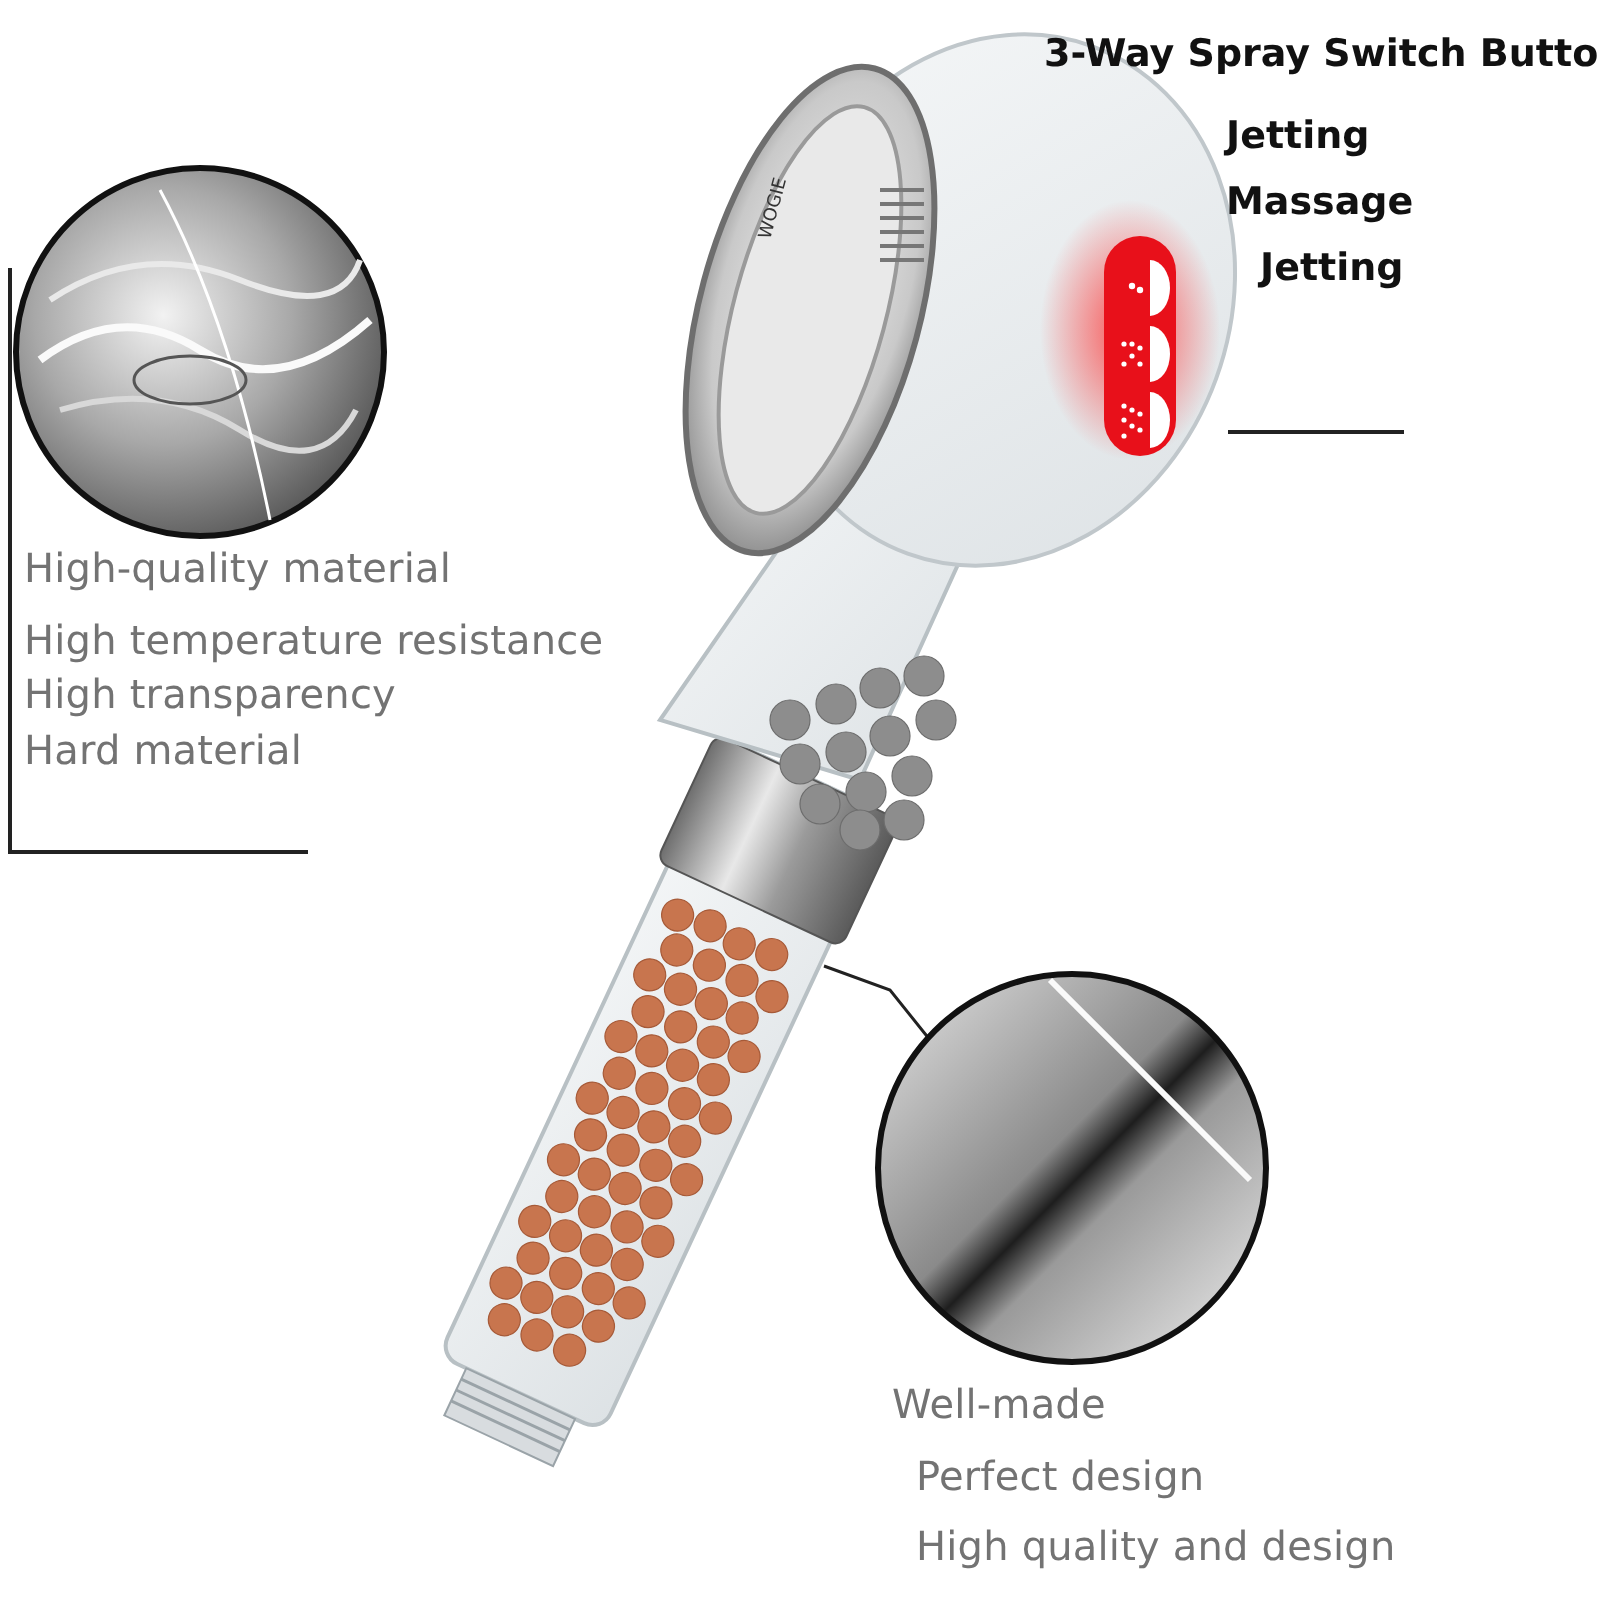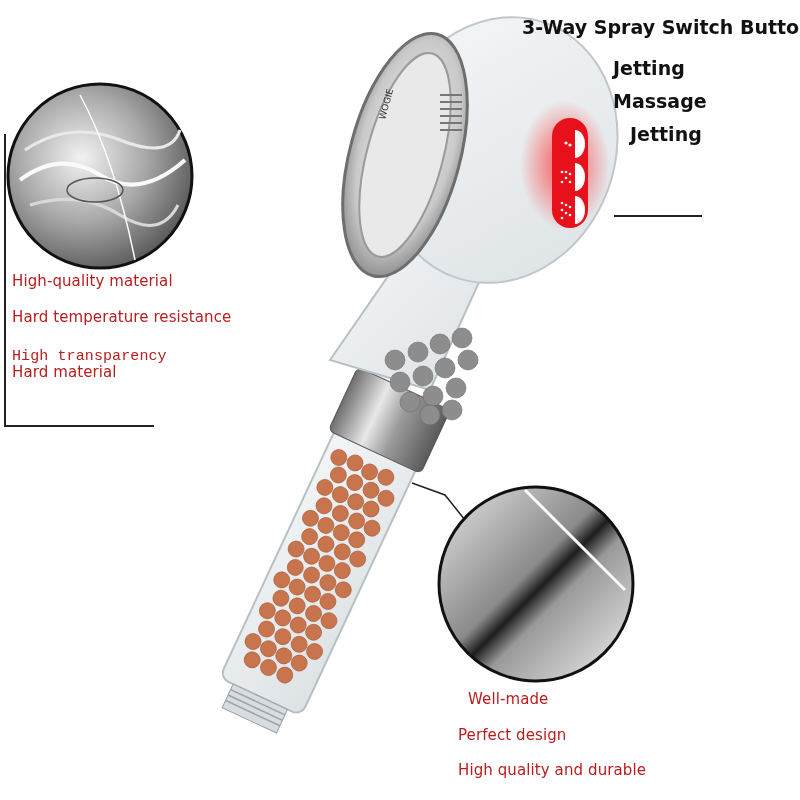--- a/index.html
+++ b/index.html
@@ -1,19 +1,19 @@
 <!DOCTYPE html>
 <html><head>
 <meta charset="utf-8">
 <style>
   html, body { margin: 0; padding: 0; background: #ffffff; }
   body { width: 800px; height: 800px; position: relative; overflow: hidden;
          font-family: "DejaVu Sans", "Liberation Sans", sans-serif; color: #111; }
   .abs { position: absolute; }
-  .label { font-size: 15px; letter-spacing: 0.1px; white-space: nowrap; color: #b91c1c; }
+  .label { font-size: 20px; letter-spacing: 0.1px; white-space: nowrap; color: #737373; }
   .bold { font-weight: bold; font-size: 19px; white-space: nowrap; color: #111; }
   .line-v { position: absolute; background: #222; }
   .line-h { position: absolute; background: #222; }
   svg { position: absolute; left: 0; top: 0; }
 </style>
 </head>
 <body>
 
 <svg width="800" height="800" viewBox="0 0 800 800">
   <defs>
@@ -194,19 +194,19 @@
 
 <div class="abs bold" style="left:522px; top:16px;">3-Way Spray Switch Button</div>
 <div class="abs bold" style="left:613px; top:57px;">Jetting</div>
 <div class="abs bold" style="left:613px; top:90px;text-align:right;">Massage</div>
 <div class="abs bold" style="left:630px; top:123px;">Jetting</div>
 <div class="line-h" style="left:614px; top:215px; width:88px; height:2px;"></div>
 
 <div class="line-v" style="left:4px; top:134px; width:2px; height:292px;"></div>
 <div class="line-h" style="left:4px; top:425px; width:150px; height:2px;"></div>
 <div class="abs label" style="left:12px; top:272px;">High-quality material</div>
-<div class="abs label" style="left:12px; top:308px;">Hard temperature resistance</div>
-<div class="abs label" style="left:12px; top:348px;font-family:Liberation Mono, monospace;">High transparency</div>
+<div class="abs label" style="left:12px; top:308px;">High temperature resistance</div>
+<div class="abs label" style="left:12px; top:335px;">High transparency</div>
 <div class="abs label" style="left:12px; top:363px;">Hard material</div>
 
-<div class="abs label" style="left:468px; top:690px;">Well-made</div>
+<div class="abs label" style="left:446px; top:690px;">Well-made</div>
 <div class="abs label" style="left:458px; top:726px;">Perfect design</div>
-<div class="abs label" style="left:458px; top:761px;">High quality and durable</div>
+<div class="abs label" style="left:458px; top:761px;">High quality and design</div>
 
 </body></html>

